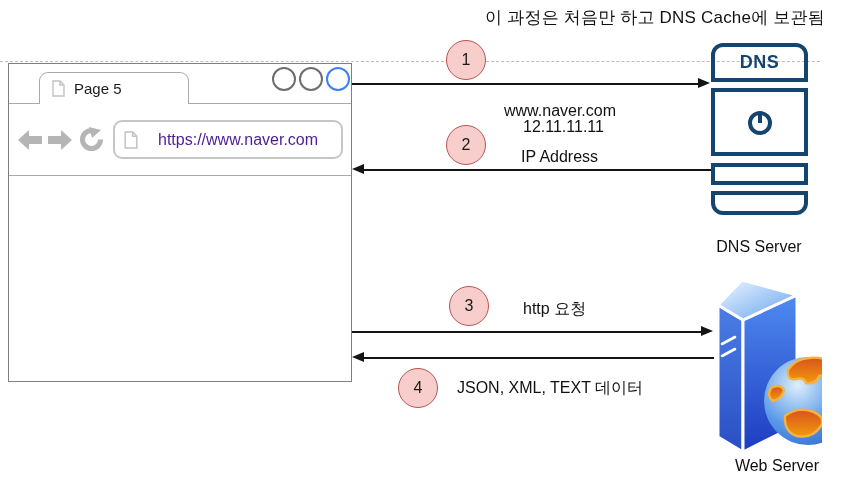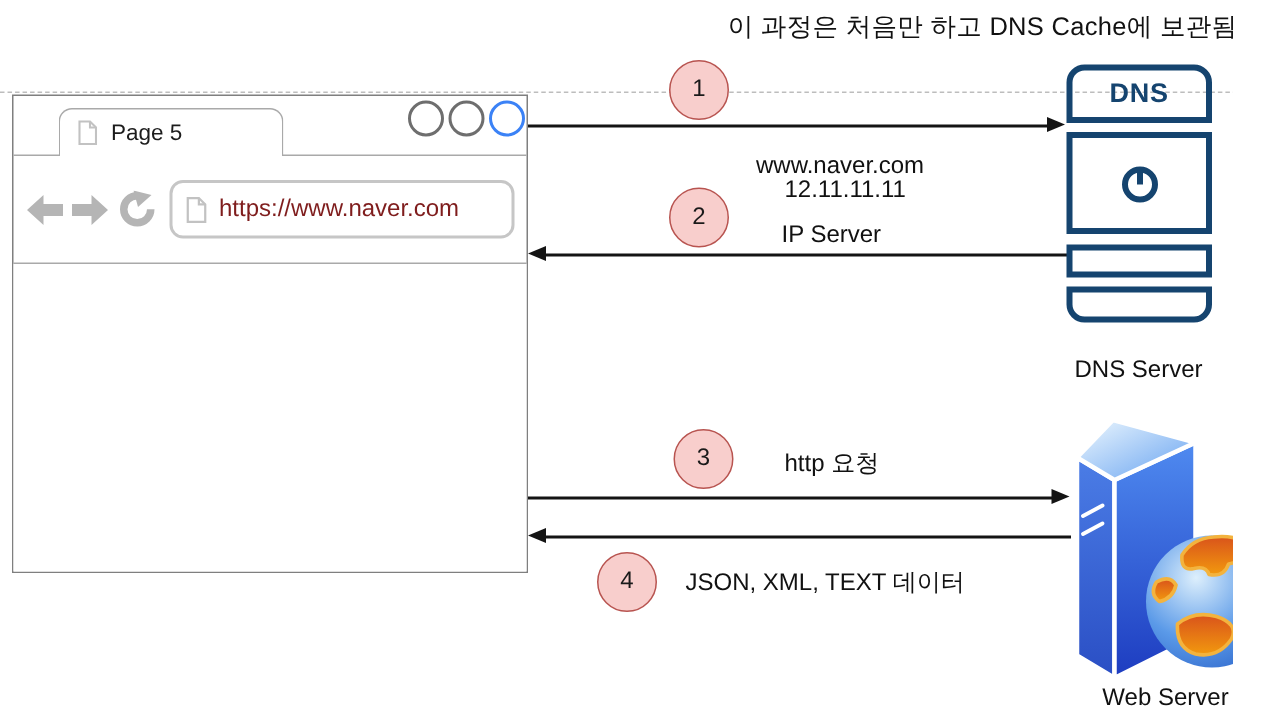--- a/index.html
+++ b/index.html
@@ -23,21 +23,21 @@
   .tab-label { font-size:15px; color:#1c1c1c; }
   .winbtn { position:absolute; top:3px; width:24px; height:24px; border-radius:50%;
             background:#fff; border:2px solid #6e6e6e; }
   .winbtn.blue { border-color:#3b82f6; }
   .toolbar { position:relative; height:72px; border-bottom:1px solid #a9a9a9;
              display:flex; align-items:center; }
   .navicon { position:absolute; top:24px; }
   .urlbar { position:absolute; left:104px; top:16px; width:230px; height:39px;
             border:2px solid #c6c6c6; border-radius:9px; display:flex; align-items:center;
             gap:8px; padding-left:9px; background:#fff; }
-  .url-text { font-size:16px; color:#7f1d1d; white-space:nowrap; }
+  .url-text { font-size:16px; color:#4c1d95; white-space:nowrap;margin-left:12px; }
   .content { height:205px; background:#fff; }
 
   
   .aline { position:absolute; height:1.5px; background:#141414; }
   .ahead-r { position:absolute; width:0; height:0;
              border-top:5.5px solid transparent; border-bottom:5.5px solid transparent;
              border-left:12px solid #141414; }
   .ahead-l { position:absolute; width:0; height:0;
              border-top:5.5px solid transparent; border-bottom:5.5px solid transparent;
              border-right:12px solid #141414; }
@@ -126,21 +126,21 @@
   </div>
   <div class="step" style="left:449px; top:286px;">
     <span>3</span>
   </div>
   <div class="step" style="left:398px; top:368px;">
     <span>4</span>
   </div>
 
   <div class="msg" style="left:504px; top:58px;margin-top:44px;">www.naver.com</div>
   <div class="msg" style="left:523px; top:118px;">12.11.11.11</div>
-  <div class="msg" style="left:521px; top:148px;">IP Server</div>
+  <div class="msg" style="left:521px; top:148px;">IP Address</div>
   <div class="msg" style="left:523px; top:299px;">http 요청</div>
   <div class="msg" style="left:441px; top:378px;margin-left:16px;">JSON, XML, TEXT 데이터</div>
 
   <div class="dns-tower">
     <div class="dns-unit dns-u1">
       <span class="dns-word">DNS</span>
     </div>
     <div class="dns-unit dns-u2">
       <svg width="28" height="28" viewBox="0 0 28 28">
         <circle cx="14" cy="15" r="10" fill="none" stroke="#15446F" stroke-width="4"></circle>

